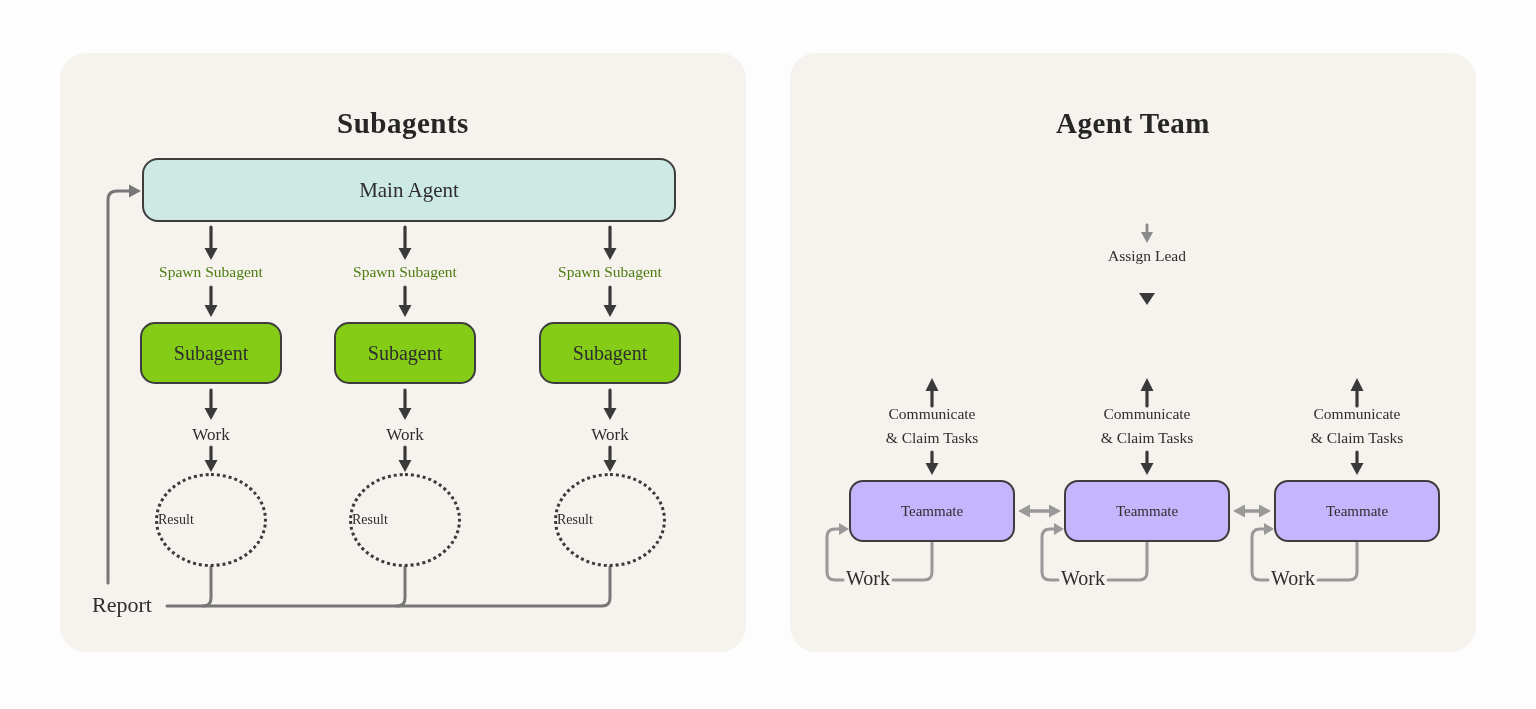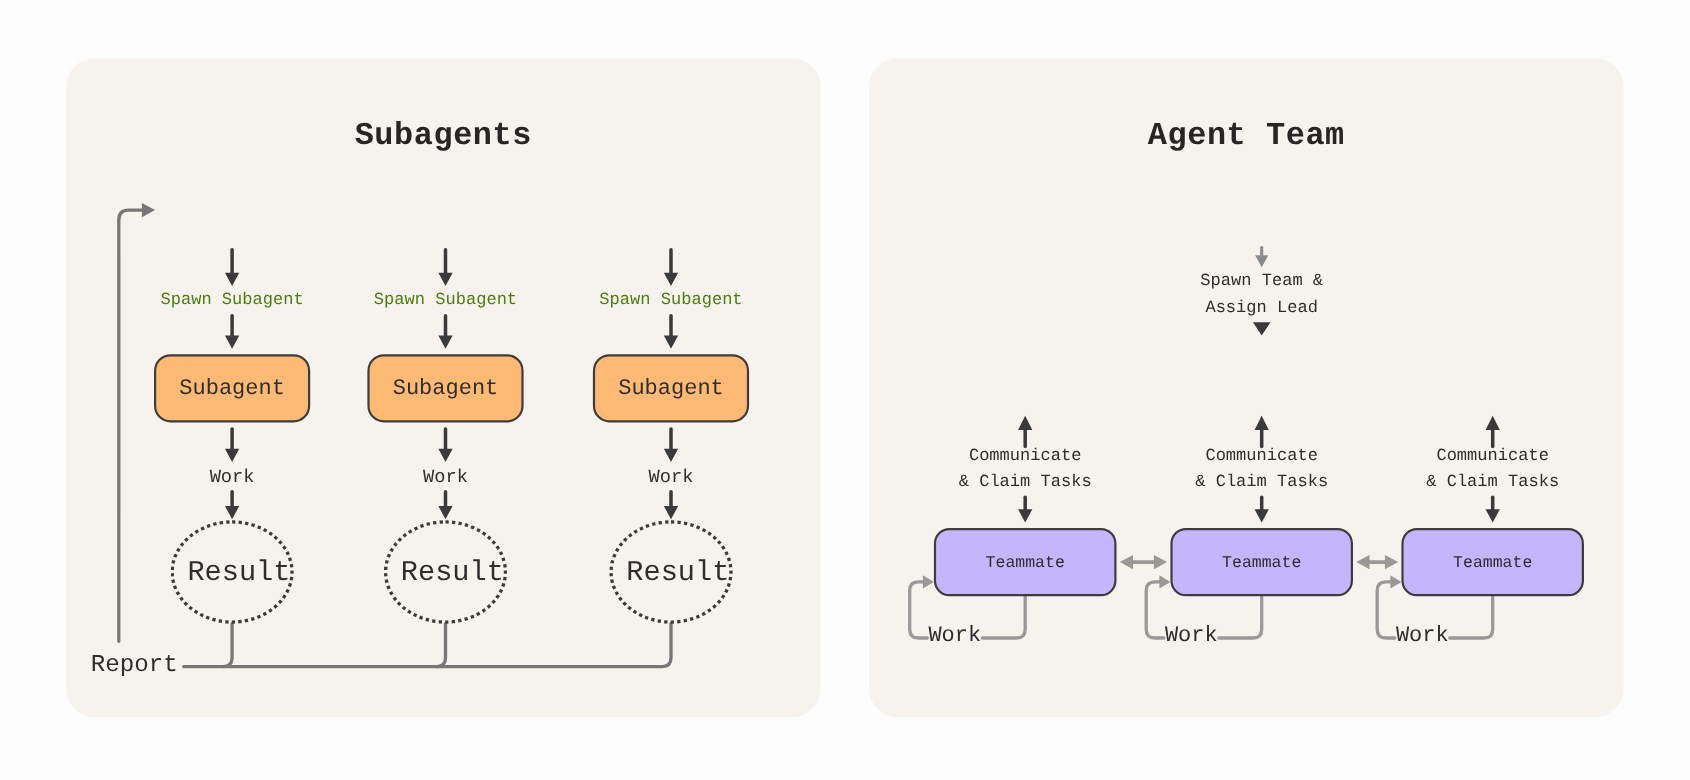--- a/index.html
+++ b/index.html
@@ -1,18 +1,18 @@
 <!DOCTYPE html>
 <html><head>
 <meta charset="utf-8">
 <style>
   html, body { margin: 0; padding: 0; background: #fdfdfd; }
   .canvas {
     position: relative; width: 1536px; height: 656px;
-    font-family: Liberation Mono, monospace;
+    font-family: Liberation Serif, serif;
     color: #2e2e2e; overflow: hidden;
   }
   .panel {
     position: absolute; top: 53px; width: 686px; height: 599px;
     background: #f6f2ee; border-radius: 26px;
   }
   .panel-left  { left: 60px; }
   .panel-right { left: 790px; }
   .overlay { position: absolute; left: 0; top: 0; width: 686px; height: 599px; }
 
@@ -23,35 +23,35 @@
   }
   .node {
     position: absolute; display: flex; align-items: center; justify-content: center;
     border: 2px solid #3d3d3d; box-sizing: border-box;
   }
   .main-node { border-radius: 16px; background: #cde9e4; font-size: 21px; }
   .left-main  { left: 82px; top: 105px; width: 534px; height: 64px; }
   .right-main { left: 68px; top: 105px; width: 555px; height: 64px; }
 
   .subagent-node { top: 269px; width: 142px; height: 62px; border-radius: 15px;
-                   background: #fdba74; font-size: 20px; }
+                   background: #84cc16; font-size: 20px; }
   .sub-0 { left: 80px; }  .sub-1 { left: 274px; }  .sub-2 { left: 479px; }
 
   .small-label { position: absolute; text-align: center; font-size: 15.5px; color: #4d7c0f; }
   .spawn-label { top: 210px; width: 160px; }
   .sp-0 { left: 71px; } .sp-1 { left: 265px; } .sp-2 { left: 470px; }
 
   .work-label-left { position: absolute; top: 372px; width: 120px; text-align: center;
                      font-size: 17px; }
   .wl-0 { left: 91px; } .wl-1 { left: 285px; } .wl-2 { left: 490px; }
 
   .result-circle {
     position: absolute; top: 420px; width: 112px; height: 94px; box-sizing: border-box;
     border: 3px dotted #3a3a3a; border-radius: 50%;
-    display: flex; align-items: center; justify-content: flex-end; font-size: 26px;
+    display: flex; align-items: center; justify-content: flex-start; font-size: 14px;
   }
   .rc-0 { left: 95px; } .rc-1 { left: 289px; } .rc-2 { left: 494px; }
 
   .report-label { position: absolute; left: 16px; top: 539px; width: 92px;
                   text-align: center; font-size: 22px; }
 
   .task-list-node {
     left: 68px; top: 254px; width: 557px; height: 68px; border-radius: 12px;
     background: #f9ddb8; border: 2.5px dashed #bf8a50; font-size: 21px;
   }
@@ -112,20 +112,23 @@
         <path d="M 151 514 L 151 545 Q 151 553 143 553"></path>
         <path d="M 345 514 L 345 545 Q 345 553 337 553"></path>
         <path d="M 107 553 L 542 553 Q 550 553 550 545 L 550 514"></path>
         <path d="M 48 530 L 48 147 Q 48 138 57 138 L 69 138"></path>
         <polygon points="69,131.5 69,144.5 81,138" fill="#777777" stroke="none"></polygon>
       </g>
     </svg>
 
     <h2 class="panel-title">Subagents</h2>
 
+    <div class="node main-node left-main">
+      <span>Main Agent</span>
+    </div>
 
     <div class="small-label spawn-label sp-0">Spawn Subagent</div>
     <div class="node subagent-node sub-0">
       <span>Subagent</span>
     </div>
     <div class="work-label-left wl-0">Work</div>
     <div class="result-circle rc-0">
       <span>Result</span>
     </div>
 
@@ -195,21 +198,20 @@
         <path d="M 567 489 L 567 519 Q 567 527 559 527 L 528 527"></path>
         <path d="M 478 527 L 470 527 Q 462 527 462 519 L 462 484 Q 462 476 470 476 L 474 476"></path>
         <polygon points="474,470 474,482 484,476" fill="#999999" stroke="none"></polygon>
       </g>
     </svg>
 
     <h2 class="panel-title">Agent Team</h2>
 
 
     <div class="spawn-team-label">
-      <div>Spawn Team &amp;</div>
       <div>Assign Lead</div>
     </div>
 
 
     <div class="comm-label cm-0">
       <div>Communicate</div>
       <div>&amp; Claim Tasks</div>
     </div>
     <div class="node teammate-node tm-0">
       <span>Teammate</span>

